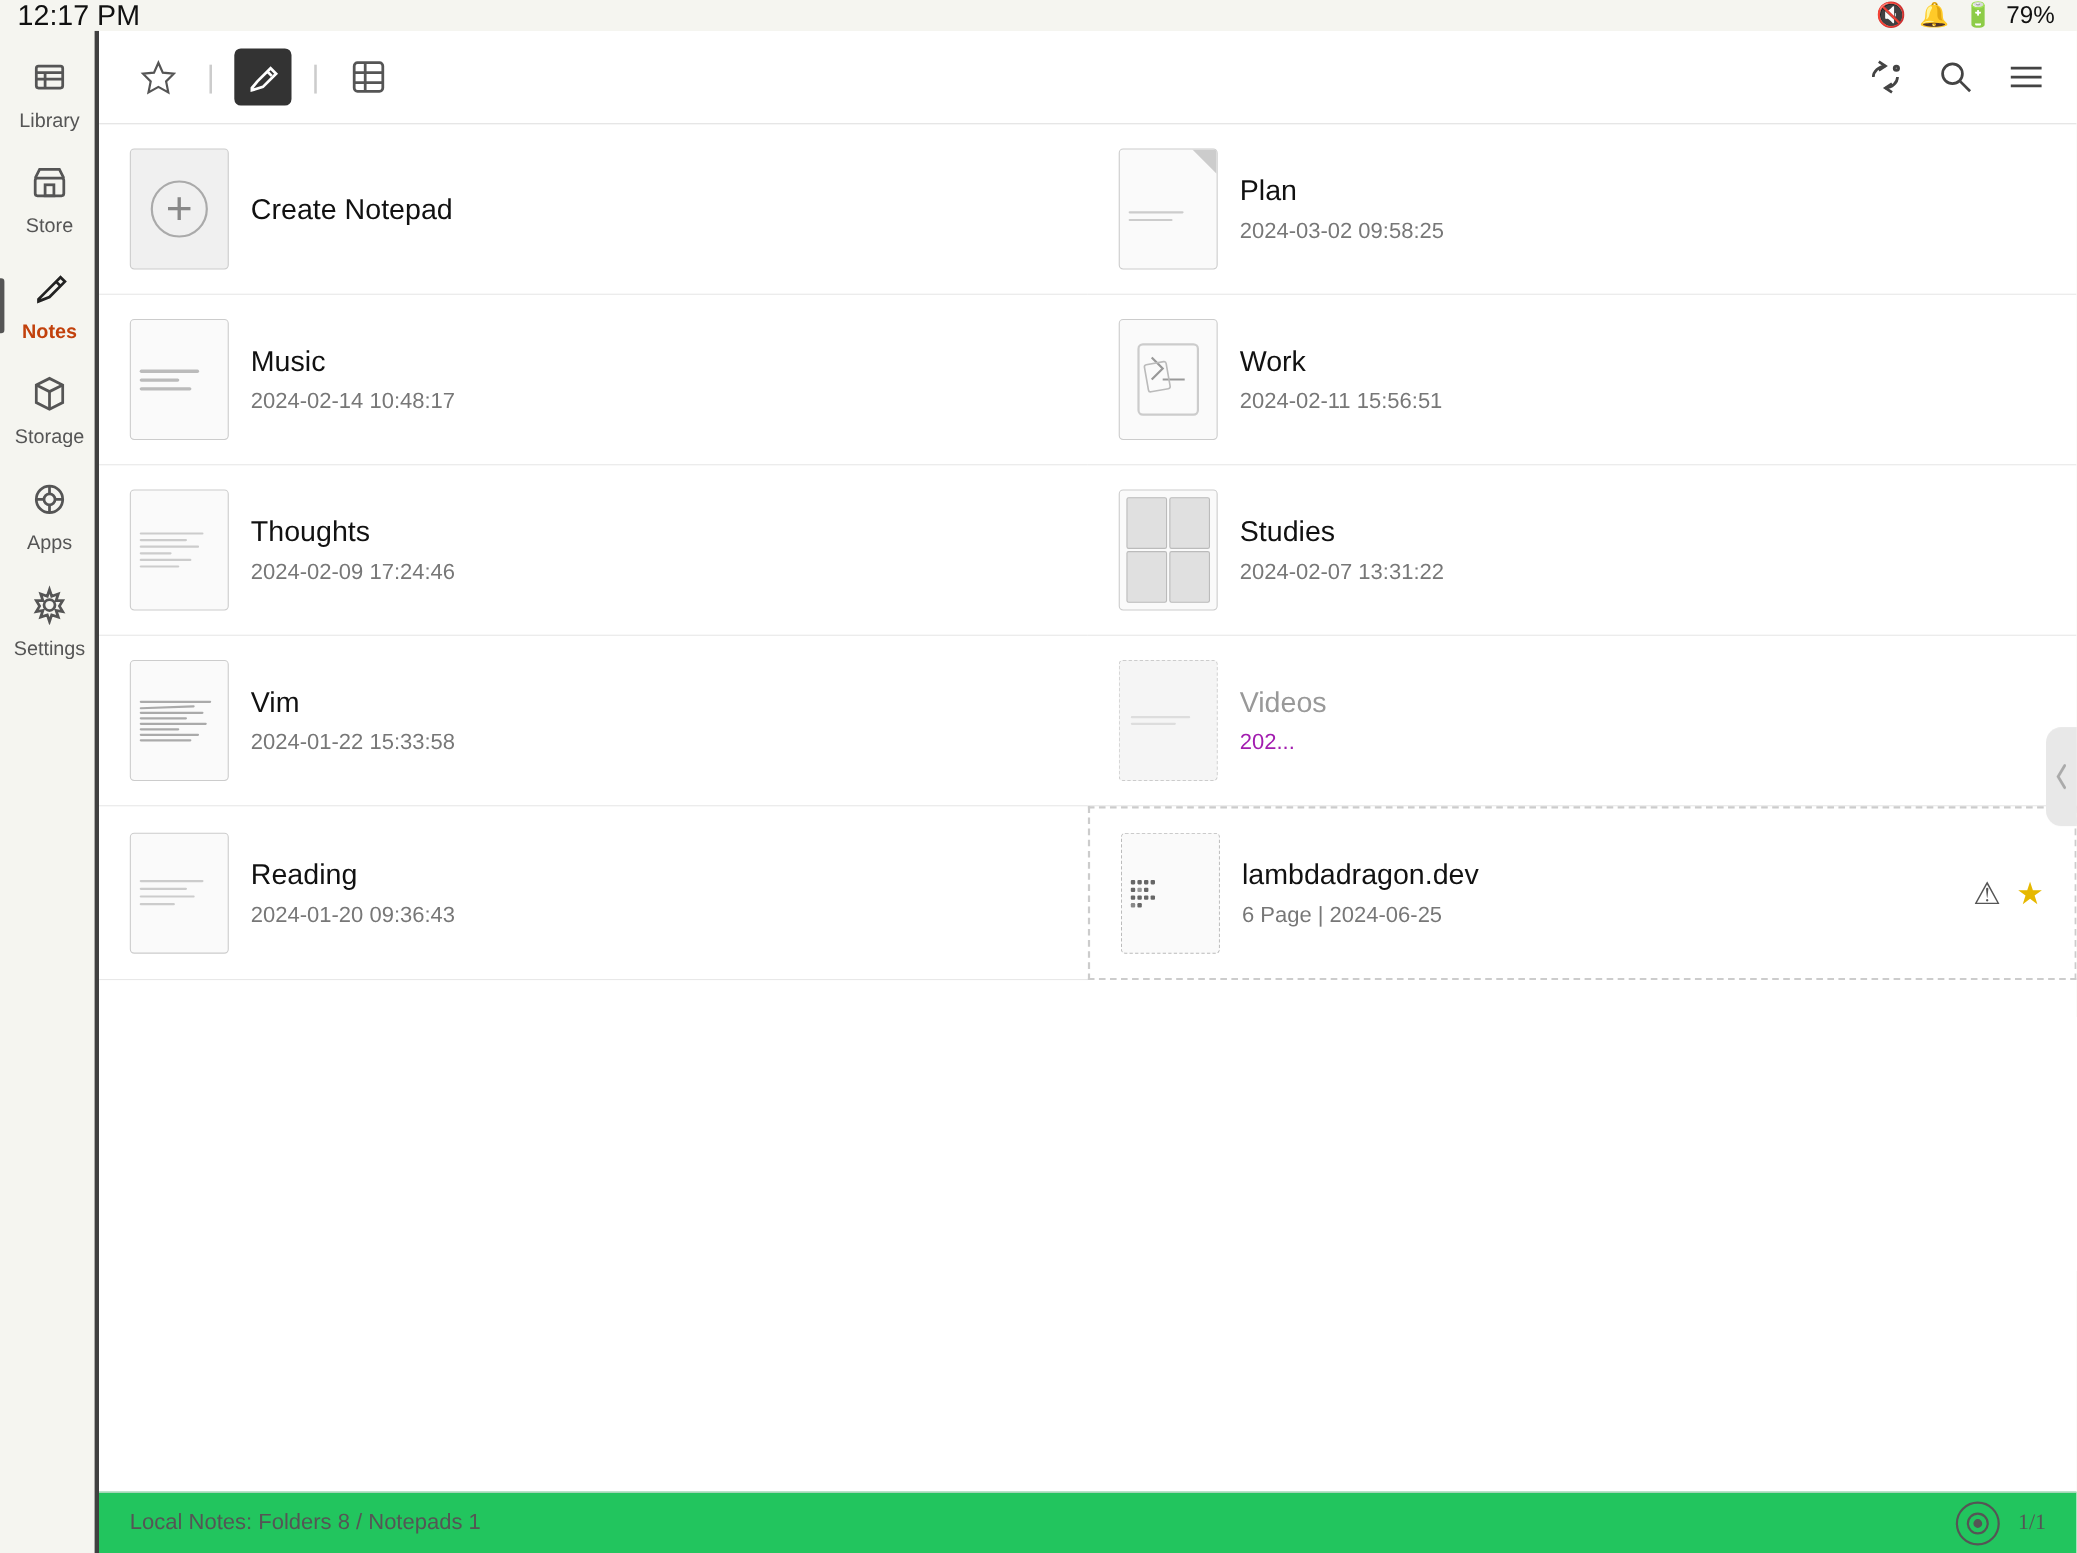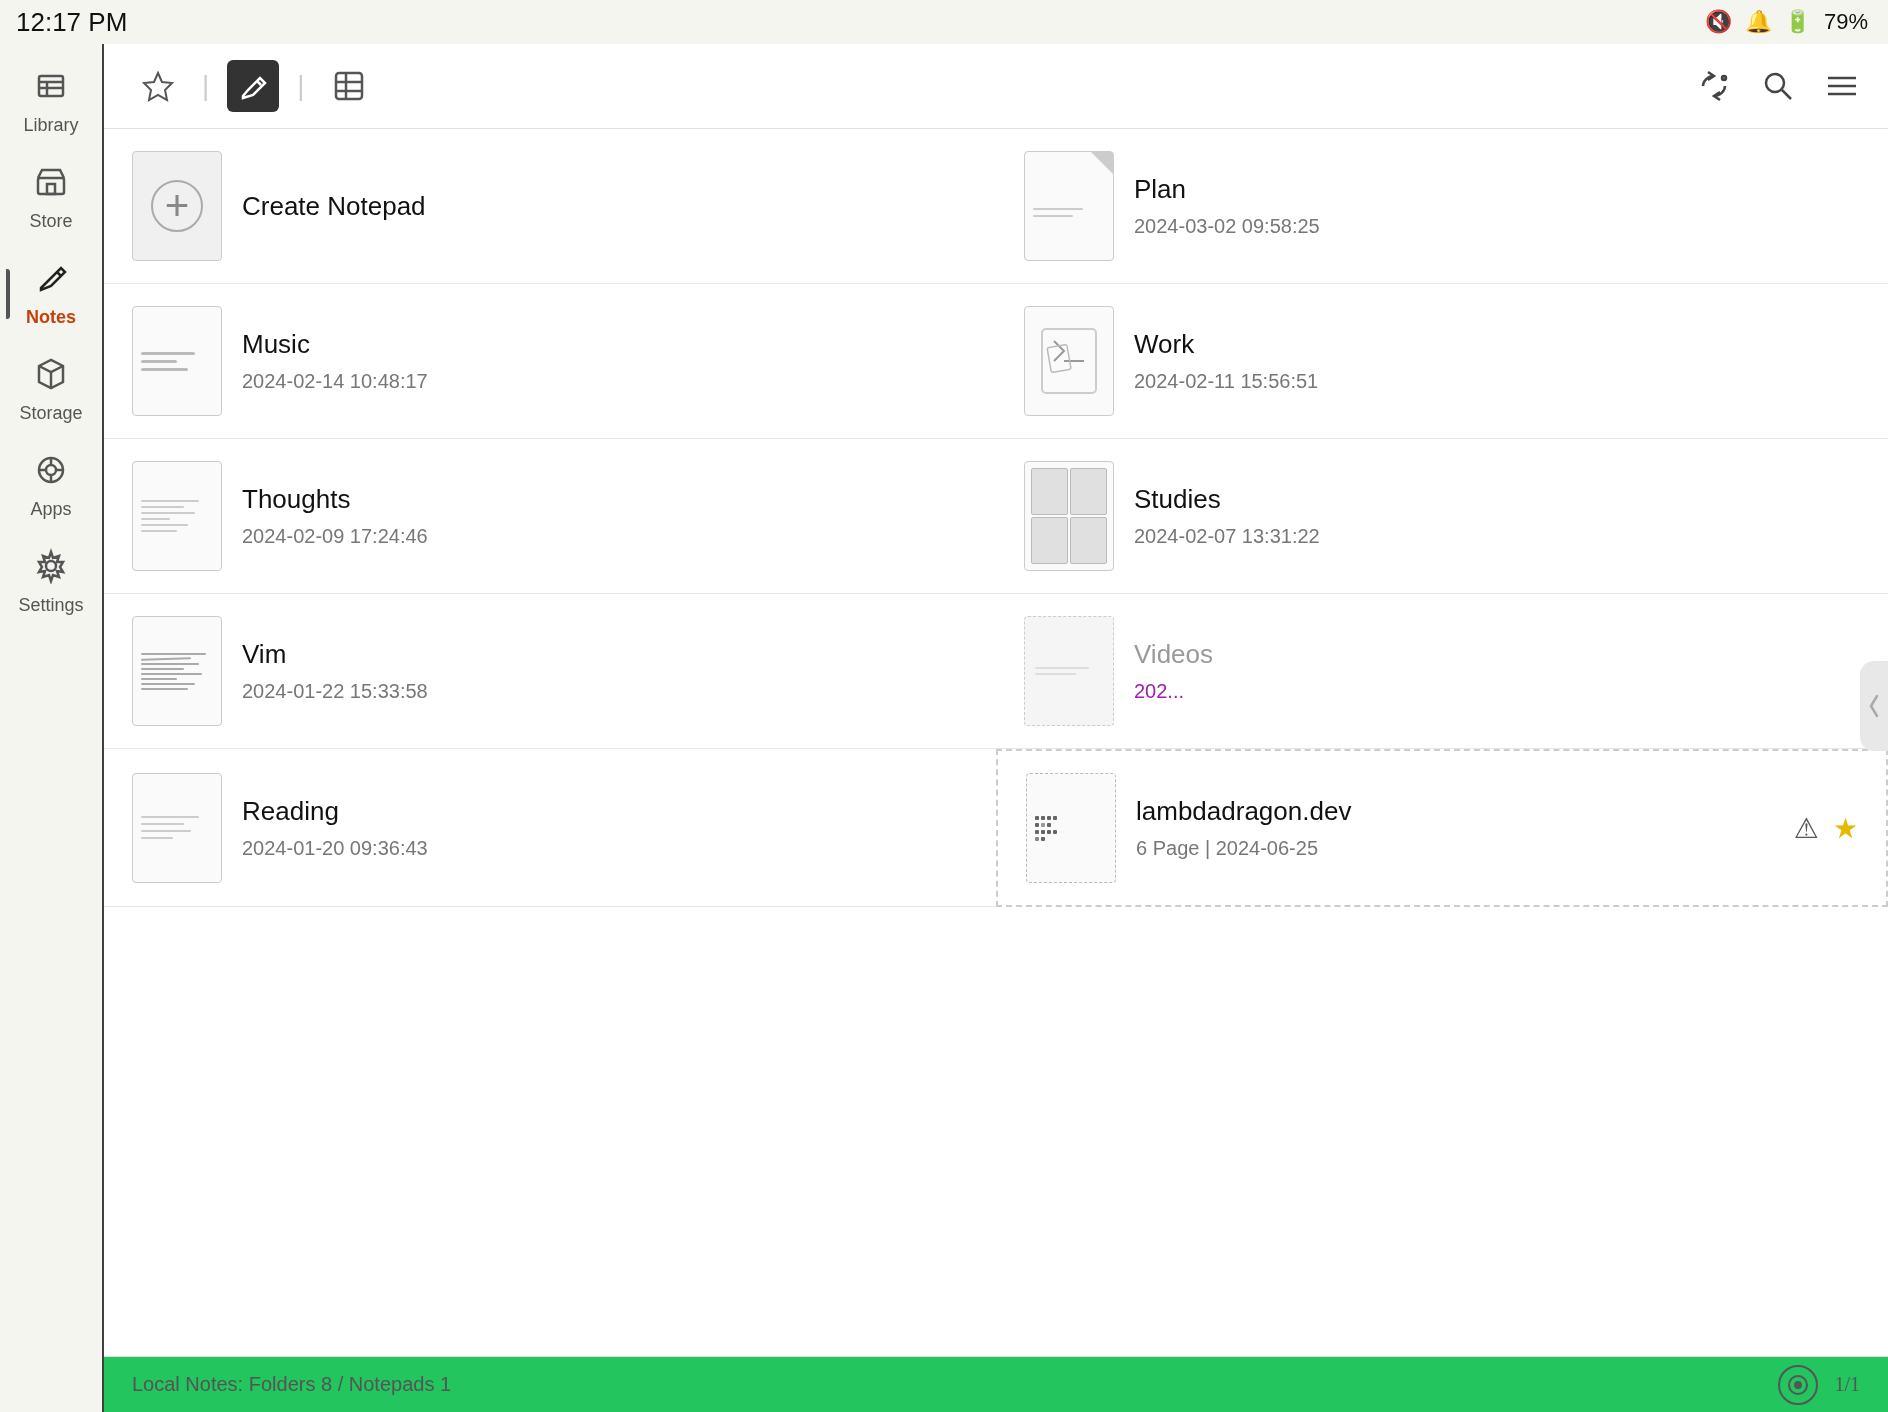--- a/index.html
+++ b/index.html
@@ -13,21 +13,21 @@
       flex-direction: column;
     }
 
     
     .status-bar {
       display: flex;
       justify-content: space-between;
       align-items: center;
       padding: 6px 20px 6px 16px;
       background: #f5f5f0;
-      height: 44px;
+      height: 28px;
       flex-shrink: 0;
     }
     .status-time {
       font-size: 26px;
       font-weight: 500;
       color: #111;
     }
     .status-icons {
       display: flex;
       align-items: center;
@@ -44,27 +44,26 @@
 
     
     .main-layout {
       display: flex;
       flex: 1;
       overflow: hidden;
     }
 
     
     .sidebar {
-      width: 104px;
+      width: 90px;
       background: #f5f5f0;
       display: flex;
       flex-direction: column;
-      align-items: center;
       padding: 10px 0;
-      border-right: 2px solid #404040;
+      border-right: 4px solid #404040;
       gap: 0;
     }
     .sidebar-item {
       display: flex;
       flex-direction: column;
       align-items: center;
       justify-content: center;
       width: 90px;
       padding: 14px 0;
       cursor: pointer;

